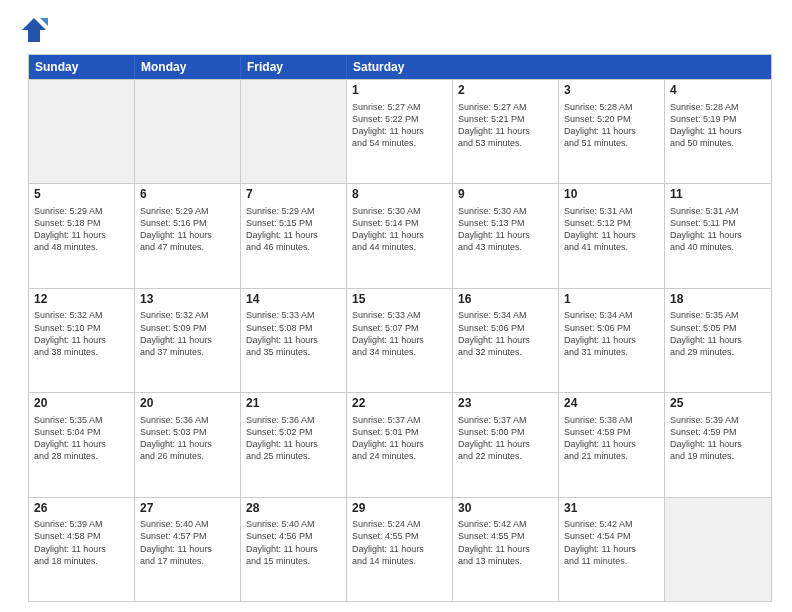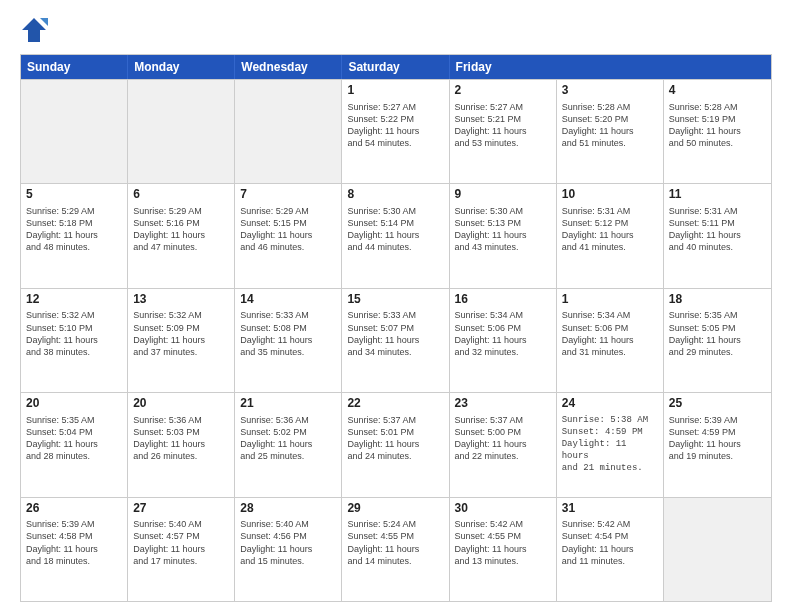--- a/index.html
+++ b/index.html
@@ -58,20 +58,21 @@
     }
     .title-location {
       font-size: 16px;
       color: #444;
     }
     .calendar {
       flex: 1;
       display: flex;
       flex-direction: column;
       border: 1px solid #ccc;
+      margin-left: 8px;
     }
     .cal-header-row {
       display: grid;
       grid-template-columns: repeat(7, 1fr);
       background: #2255bb;
     }
     .cal-header-cell {
       color: #fff;
       font-weight: bold;
       font-size: 12px;
@@ -131,23 +132,22 @@
     <div class="title-block">
       <div class="title-month"></div>
       <div class="title-location"></div>
     </div>
   </div>
 
   <div class="calendar">
     <div class="cal-header-row">
     <div class="cal-header-cell">Sunday</div>
         <div class="cal-header-cell">Monday</div>
-        <div class="cal-header-cell">Wednesday</div>
+        <div class="cal-header-cell">Friday</div>
         <div class="cal-header-cell">Saturday</div>
-        <div class="cal-header-cell">Friday</div>
       </div>
     <div class="cal-body">
     <div class="cal-week">
           <div class="cal-cell shaded empty"></div>
           <div class="cal-cell shaded empty"></div>
           <div class="cal-cell shaded empty"></div>
           <div class="cal-cell">
             <div class="day-num">1</div>
             <div class="cell-text" style="white-space: pre-line;">Sunrise: 5:27 AM
 Sunset: 5:22 PM
@@ -309,21 +309,21 @@
           </div>
           <div class="cal-cell">
             <div class="day-num">23</div>
             <div class="cell-text" style="white-space: pre-line;">Sunrise: 5:37 AM
 Sunset: 5:00 PM
 Daylight: 11 hours
 and 22 minutes.</div>
           </div>
           <div class="cal-cell">
             <div class="day-num">24</div>
-            <div class="cell-text" style="white-space: pre-line; font-family: Liberation Mono, monospace;">Sunrise: 5:38 AM
+            <div class="cell-text" style="white-space: pre-line;">Sunrise: 5:38 AM
 Sunset: 4:59 PM
 Daylight: 11 hours
 and 21 minutes.</div>
           </div>
           <div class="cal-cell">
             <div class="day-num">25</div>
             <div class="cell-text" style="white-space: pre-line;">Sunrise: 5:39 AM
 Sunset: 4:59 PM
 Daylight: 11 hours
 and 19 minutes.</div>

